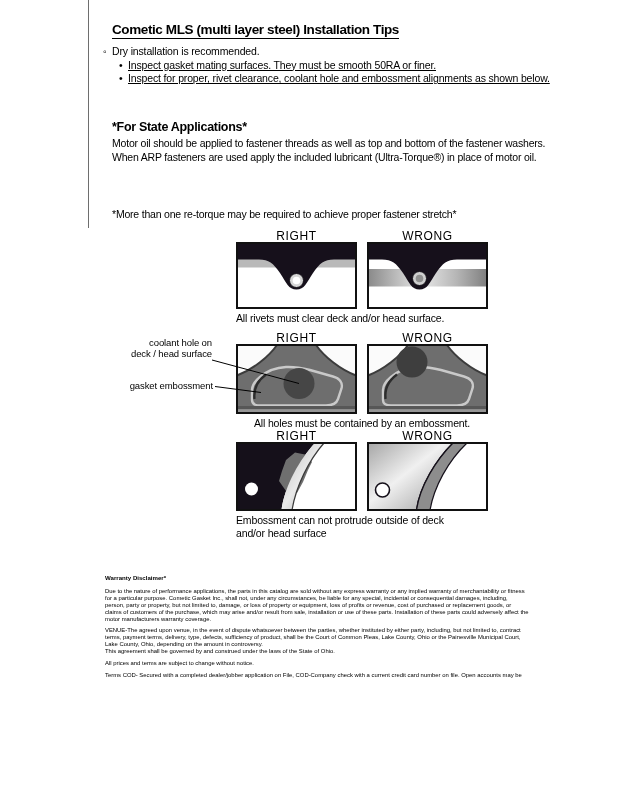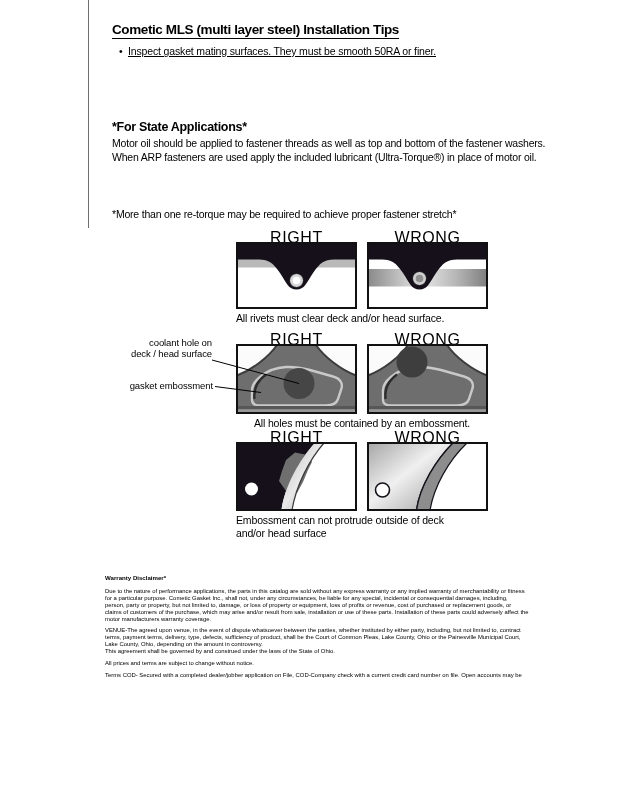--- a/index.html
+++ b/index.html
@@ -15,21 +15,21 @@
   .tips { position:absolute; left:103px; top:45px; font-size:10.5px; letter-spacing:-0.15px; }
   .tips .row { line-height:13.7px; white-space:nowrap; }
   .tips .glyph { display:inline-block; width:9px; }
   .tips .sub { padding-left:16px;text-decoration:underline; }
 
   .diesel-heading { position:absolute; left:112px; top:120px; font-size:12.5px; font-weight:bold; letter-spacing:-0.3px; }
   .body-para { position:absolute; left:112px; font-size:10.5px; line-height:13.5px;
                letter-spacing:-0.2px; white-space:pre-line; }
   .p1 { top:137px; } .p2 { top:169px; } .note { top:208px; white-space:nowrap; }
 
-  .dg-label { position:absolute; width:121px; text-align:center; font-size:16px; letter-spacing:0.6px; }
+  .dg-label { position:absolute; width:121px; text-align:center; font-size:12px; letter-spacing:0.6px; }
   .dg-box { position:absolute; width:121px; }
   .dg-box svg { display:block; width:121px; }
   .caption { position:absolute; font-size:10.5px; letter-spacing:-0.15px; line-height:12.5px; }
   .cap1 { left:236px; top:312px; white-space:nowrap; }
   .cap2 { left:236px; top:417px; width:252px; text-align:center; }
   .cap3 { left:236px; top:514px; white-space:pre-line; }
 
   .ptr-label { position:absolute; font-size:9.5px; line-height:10.8px; text-align:right; white-space:pre-line; letter-spacing:-0.1px; }
   .ptr1 { left:110px; top:338px; width:102px; }
   .ptr2 { left:106px; top:381px; width:107px; }
@@ -44,21 +44,23 @@
 </head>
 <body>
 
 <div class="page">
 
   <div class="vline"></div>
 
   <div class="doc-title">Cometic MLS (multi layer steel) Installation Tips</div>
 
   <div class="tips">
+    <div class="row"><span class="glyph">◦</span><span>Dry installation is recommended.</span></div>
     <div class="row sub"><span class="glyph">•</span><span>Inspect gasket mating surfaces.  They must be smooth 50RA or finer.</span></div>
+    <div class="row sub"><span class="glyph">•</span><span>Inspect for proper, rivet clearance, coolant hole and embossment alignments as shown below.</span></div>
   </div>
 
   <div class="diesel-heading">*For State Applications*</div>
   <div class="body-para p1">Motor oil should be applied to fastener threads as well as top and bottom of the fastener washers.
 When ARP fasteners are used apply the included lubricant (Ultra-Torque®) in place of motor oil.</div>
   <div class="body-para note">*More than one re-torque may be required to achieve proper fastener stretch*</div>
 
   <div class="dg-label" style="left:236px; top:229px;">RIGHT</div>
   <div class="dg-label" style="left:367px; top:229px;">WRONG</div>
 

